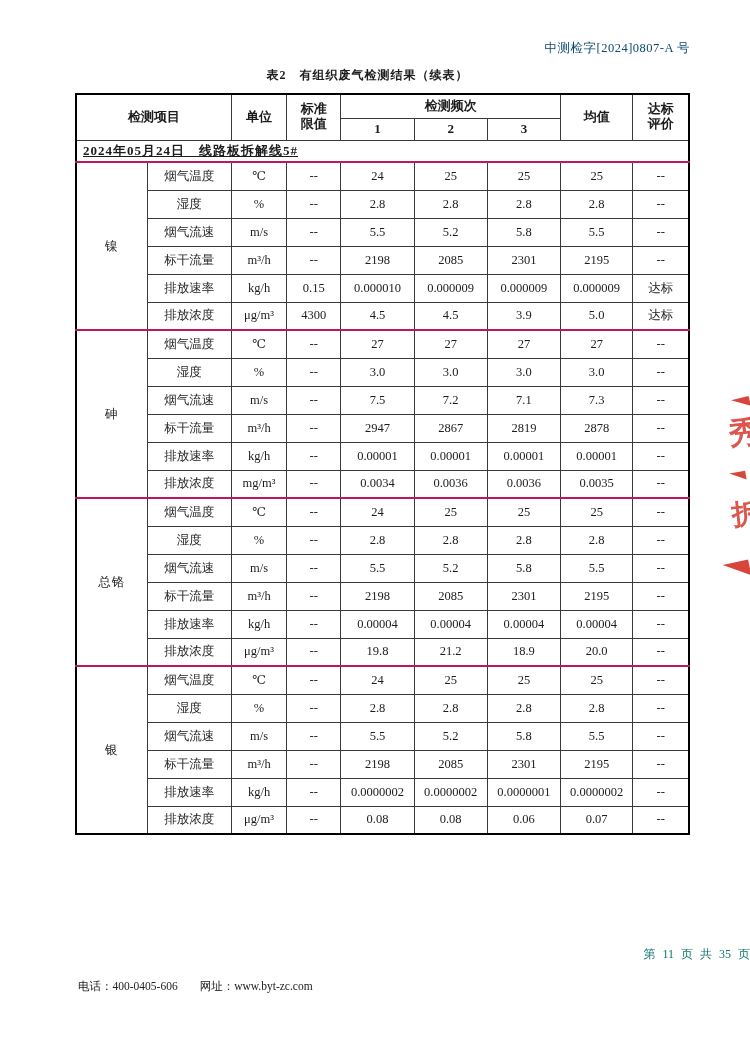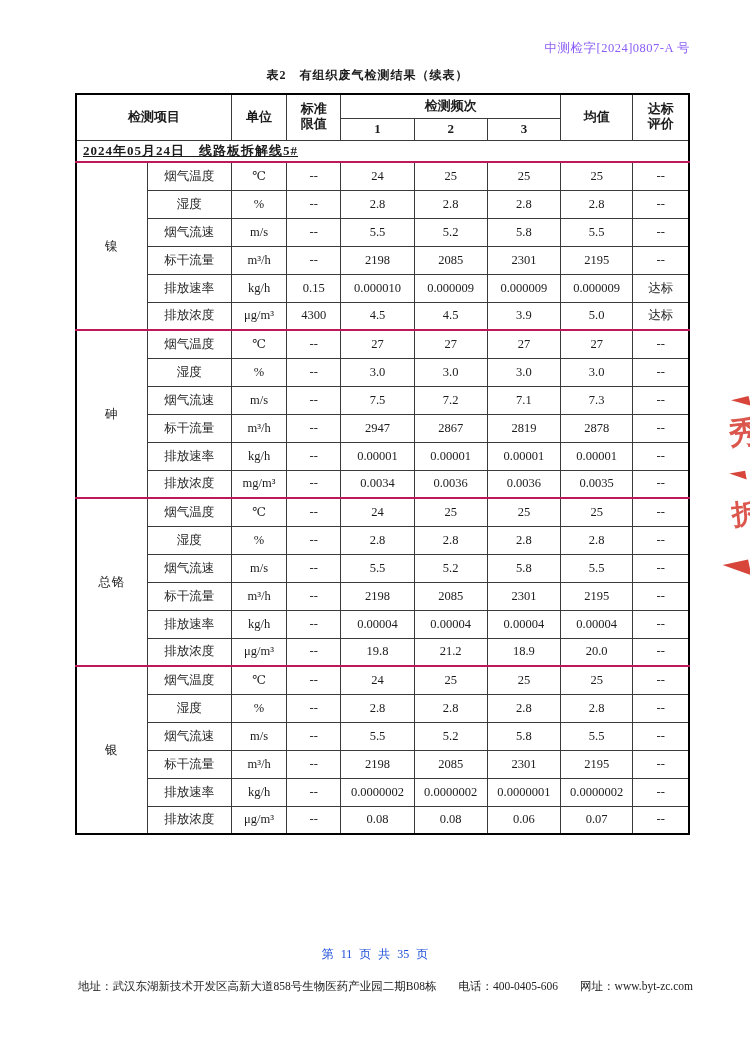--- a/index.html
+++ b/index.html
@@ -3,21 +3,21 @@
 <meta charset="utf-8">
 <style>
   html,body{margin:0;padding:0;}
   body{
     width:750px;height:1060px;position:relative;background:#ffffff;
     font-family:"Liberation Serif","DejaVu Serif","DejaVu Sans",serif;
     color:#1c1c1c;overflow:hidden;
   }
   .ref-number{
     position:absolute;top:40px;right:60px;
-    font-size:12.5px;letter-spacing:0.5px;color:#8b5cf6;
+    font-size:12.5px;letter-spacing:0.5px;color:#0c4a6e;
   }
   .doc-title{
     position:absolute;top:67px;left:60px;width:615px;
     text-align:center;font-size:12px;font-weight:bold;letter-spacing:1px;
   }
   table.report{
     position:absolute;top:93px;left:75px;
     border-collapse:collapse;table-layout:fixed;width:615px;
   }
   table.report td,table.report th{
@@ -34,22 +34,22 @@
   tr.date-row{height:22px;}
   tr.date-row td{
     text-align:left;font-weight:bold;font-size:13px;padding-left:6px;
     letter-spacing:1px;
     text-decoration:underline;
   }
   tr.data-row{height:28px;}
   tr.section-start > td{border-top:2px solid #be185d;}
   td.metal-cell{font-size:13.5px;letter-spacing:1px;}
   .page-num{
-    position:absolute;top:946px;left:0;width:750px;text-align:center;
-    font-size:12px;color:#1d4ed8;word-spacing:4px;
+    position:absolute;top:946px;left:0;width:750px;text-align:right;
+    font-size:12px;color:#0f766e;word-spacing:4px;
   }
   .footer-line{
     position:absolute;top:979px;left:78px;width:640px;
     font-size:11.5px;color:#222;display:flex;gap:22px;white-space:nowrap;
   }
   .seal-fragment{
     position:absolute;top:392px;right:0;width:36px;height:202px;
     overflow:hidden;pointer-events:none;
   }
   .seal-fragment *{position:absolute;color:#d8453b;}
@@ -344,21 +344,20 @@
         <td>0.06</td>
         <td>0.07</td>
         <td>--</td>
       </tr>
     </tbody>
 </table>
 
 <div class="page-num">第 11 页 共 35 页</div>
 
 <div class="footer-line">
-  <span>地址：武汉东湖新技术开发区高新大道858号生物医药产业园二期B08栋</span>
   <span>电话：400-0405-606</span>
   <span>网址：www.byt-zc.com</span>
 </div>
 
 <div class="seal-fragment">
   <span class="seal-wedge w1"></span>
   <span class="seal-char c1">秀</span>
   <span class="seal-wedge w2"></span>
   <span class="seal-char c2">拆</span>
   <span class="seal-wedge w3"></span>

